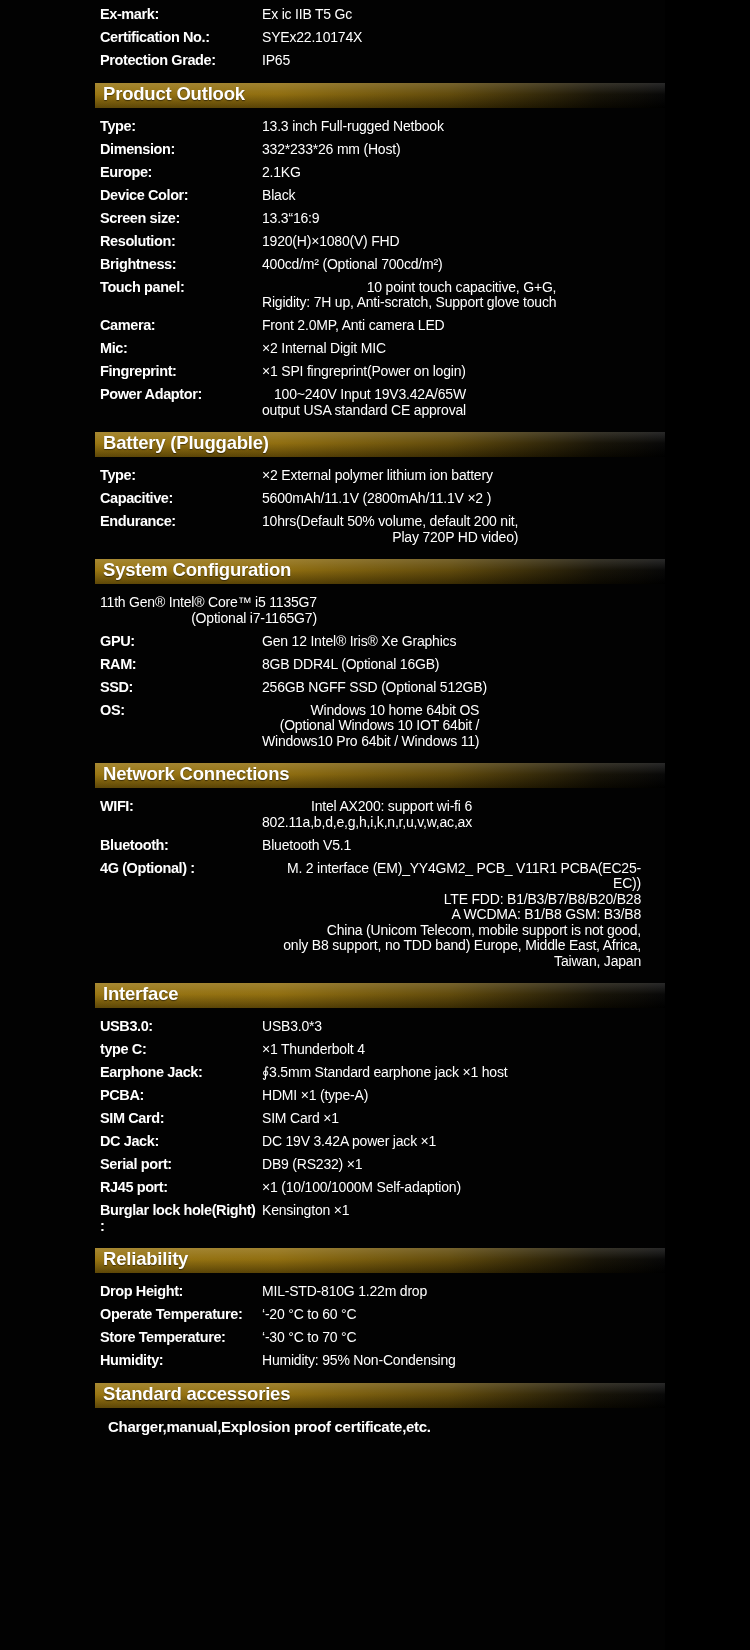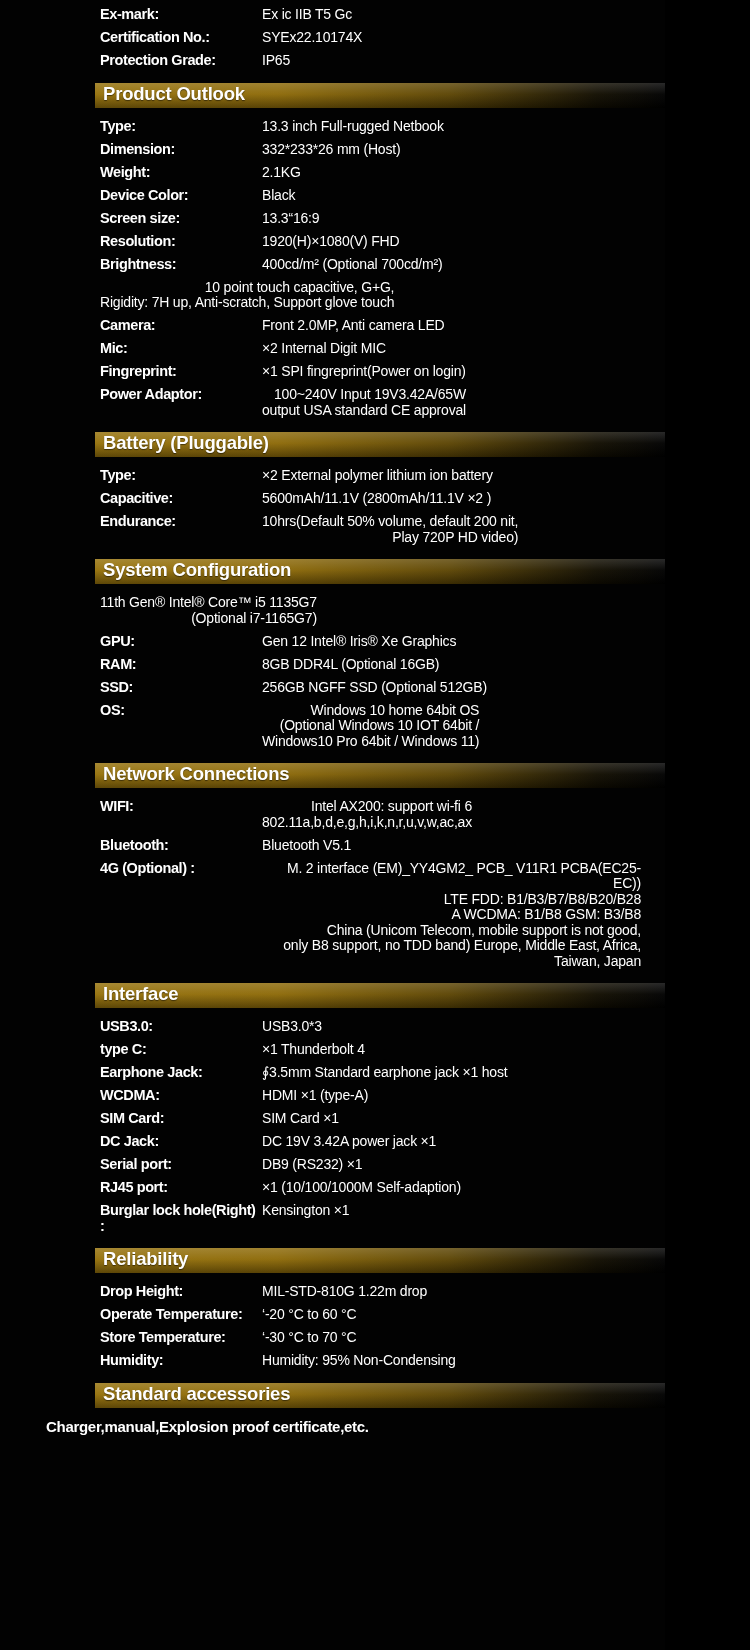--- a/index.html
+++ b/index.html
@@ -33,21 +33,21 @@
     background:
       linear-gradient(180deg, rgba(255,255,255,0.16) 0%, rgba(255,255,255,0.03) 45%, rgba(0,0,0,0.38) 100%),
       linear-gradient(90deg, #96720c 0%, #8d6a09 32%, #5d4605 62%, #120e01 88%, #000000 100%);
   }
   .section-header .section-title{
     padding-left:8px;
     font-weight:bold;font-size:18.5px;letter-spacing:-0.2px;
     text-shadow:0 1px 1px rgba(0,0,0,0.5);
   }
   .accessories-note{
-    padding-left:46px;
+    padding-left:108px;
     font-weight:bold;font-size:15px;line-height:16px;letter-spacing:-0.3px;
     margin-top:2px;
   }
 </style>
 </head>
 <body>
 
 <div class="page">
   <div id="content">
       <div class="rows">
@@ -70,40 +70,41 @@
       <div class="rows">
         <div class="row">
           <div class="label">Type:</div>
           <div class="value">13.3 inch Full-rugged Netbook</div>
         </div>
         <div class="row">
           <div class="label">Dimension:</div>
           <div class="value">332*233*26 mm (Host)</div>
         </div>
         <div class="row">
-          <div class="label">Weight:</div>
+          <div class="label">Europe:</div>
           <div class="value">2.1KG</div>
         </div>
         <div class="row">
           <div class="label">Device Color:</div>
           <div class="value">Black</div>
         </div>
         <div class="row">
           <div class="label">Screen size:</div>
           <div class="value">13.3“16:9</div>
         </div>
         <div class="row">
           <div class="label">Resolution:</div>
           <div class="value">1920(H)×1080(V) FHD</div>
         </div>
         <div class="row">
           <div class="label">Brightness:</div>
           <div class="value">400cd/m² (Optional 700cd/m²)</div>
         </div>
         <div class="row">
+          <div class="label">Touch panel:</div>
           <div class="value">10 point touch capacitive, G+G,
 Rigidity: 7H up, Anti-scratch, Support glove touch</div>
         </div>
         <div class="row">
           <div class="label">Camera:</div>
           <div class="value">Front 2.0MP, Anti camera LED</div>
         </div>
         <div class="row">
           <div class="label">Mic:</div>
           <div class="value">×2 Internal Digit MIC</div>
@@ -195,21 +196,21 @@
         </div>
         <div class="row">
           <div class="label">type C:</div>
           <div class="value">×1 Thunderbolt 4</div>
         </div>
         <div class="row">
           <div class="label">Earphone Jack:</div>
           <div class="value">∮3.5mm Standard earphone jack ×1 host</div>
         </div>
         <div class="row">
-          <div class="label">WCDMA:</div>
+          <div class="label">PCBA:</div>
           <div class="value">HDMI ×1  (type-A)</div>
         </div>
         <div class="row">
           <div class="label">SIM Card:</div>
           <div class="value">SIM Card ×1</div>
         </div>
         <div class="row">
           <div class="label">DC Jack:</div>
           <div class="value">DC 19V 3.42A power jack ×1</div>
         </div>

